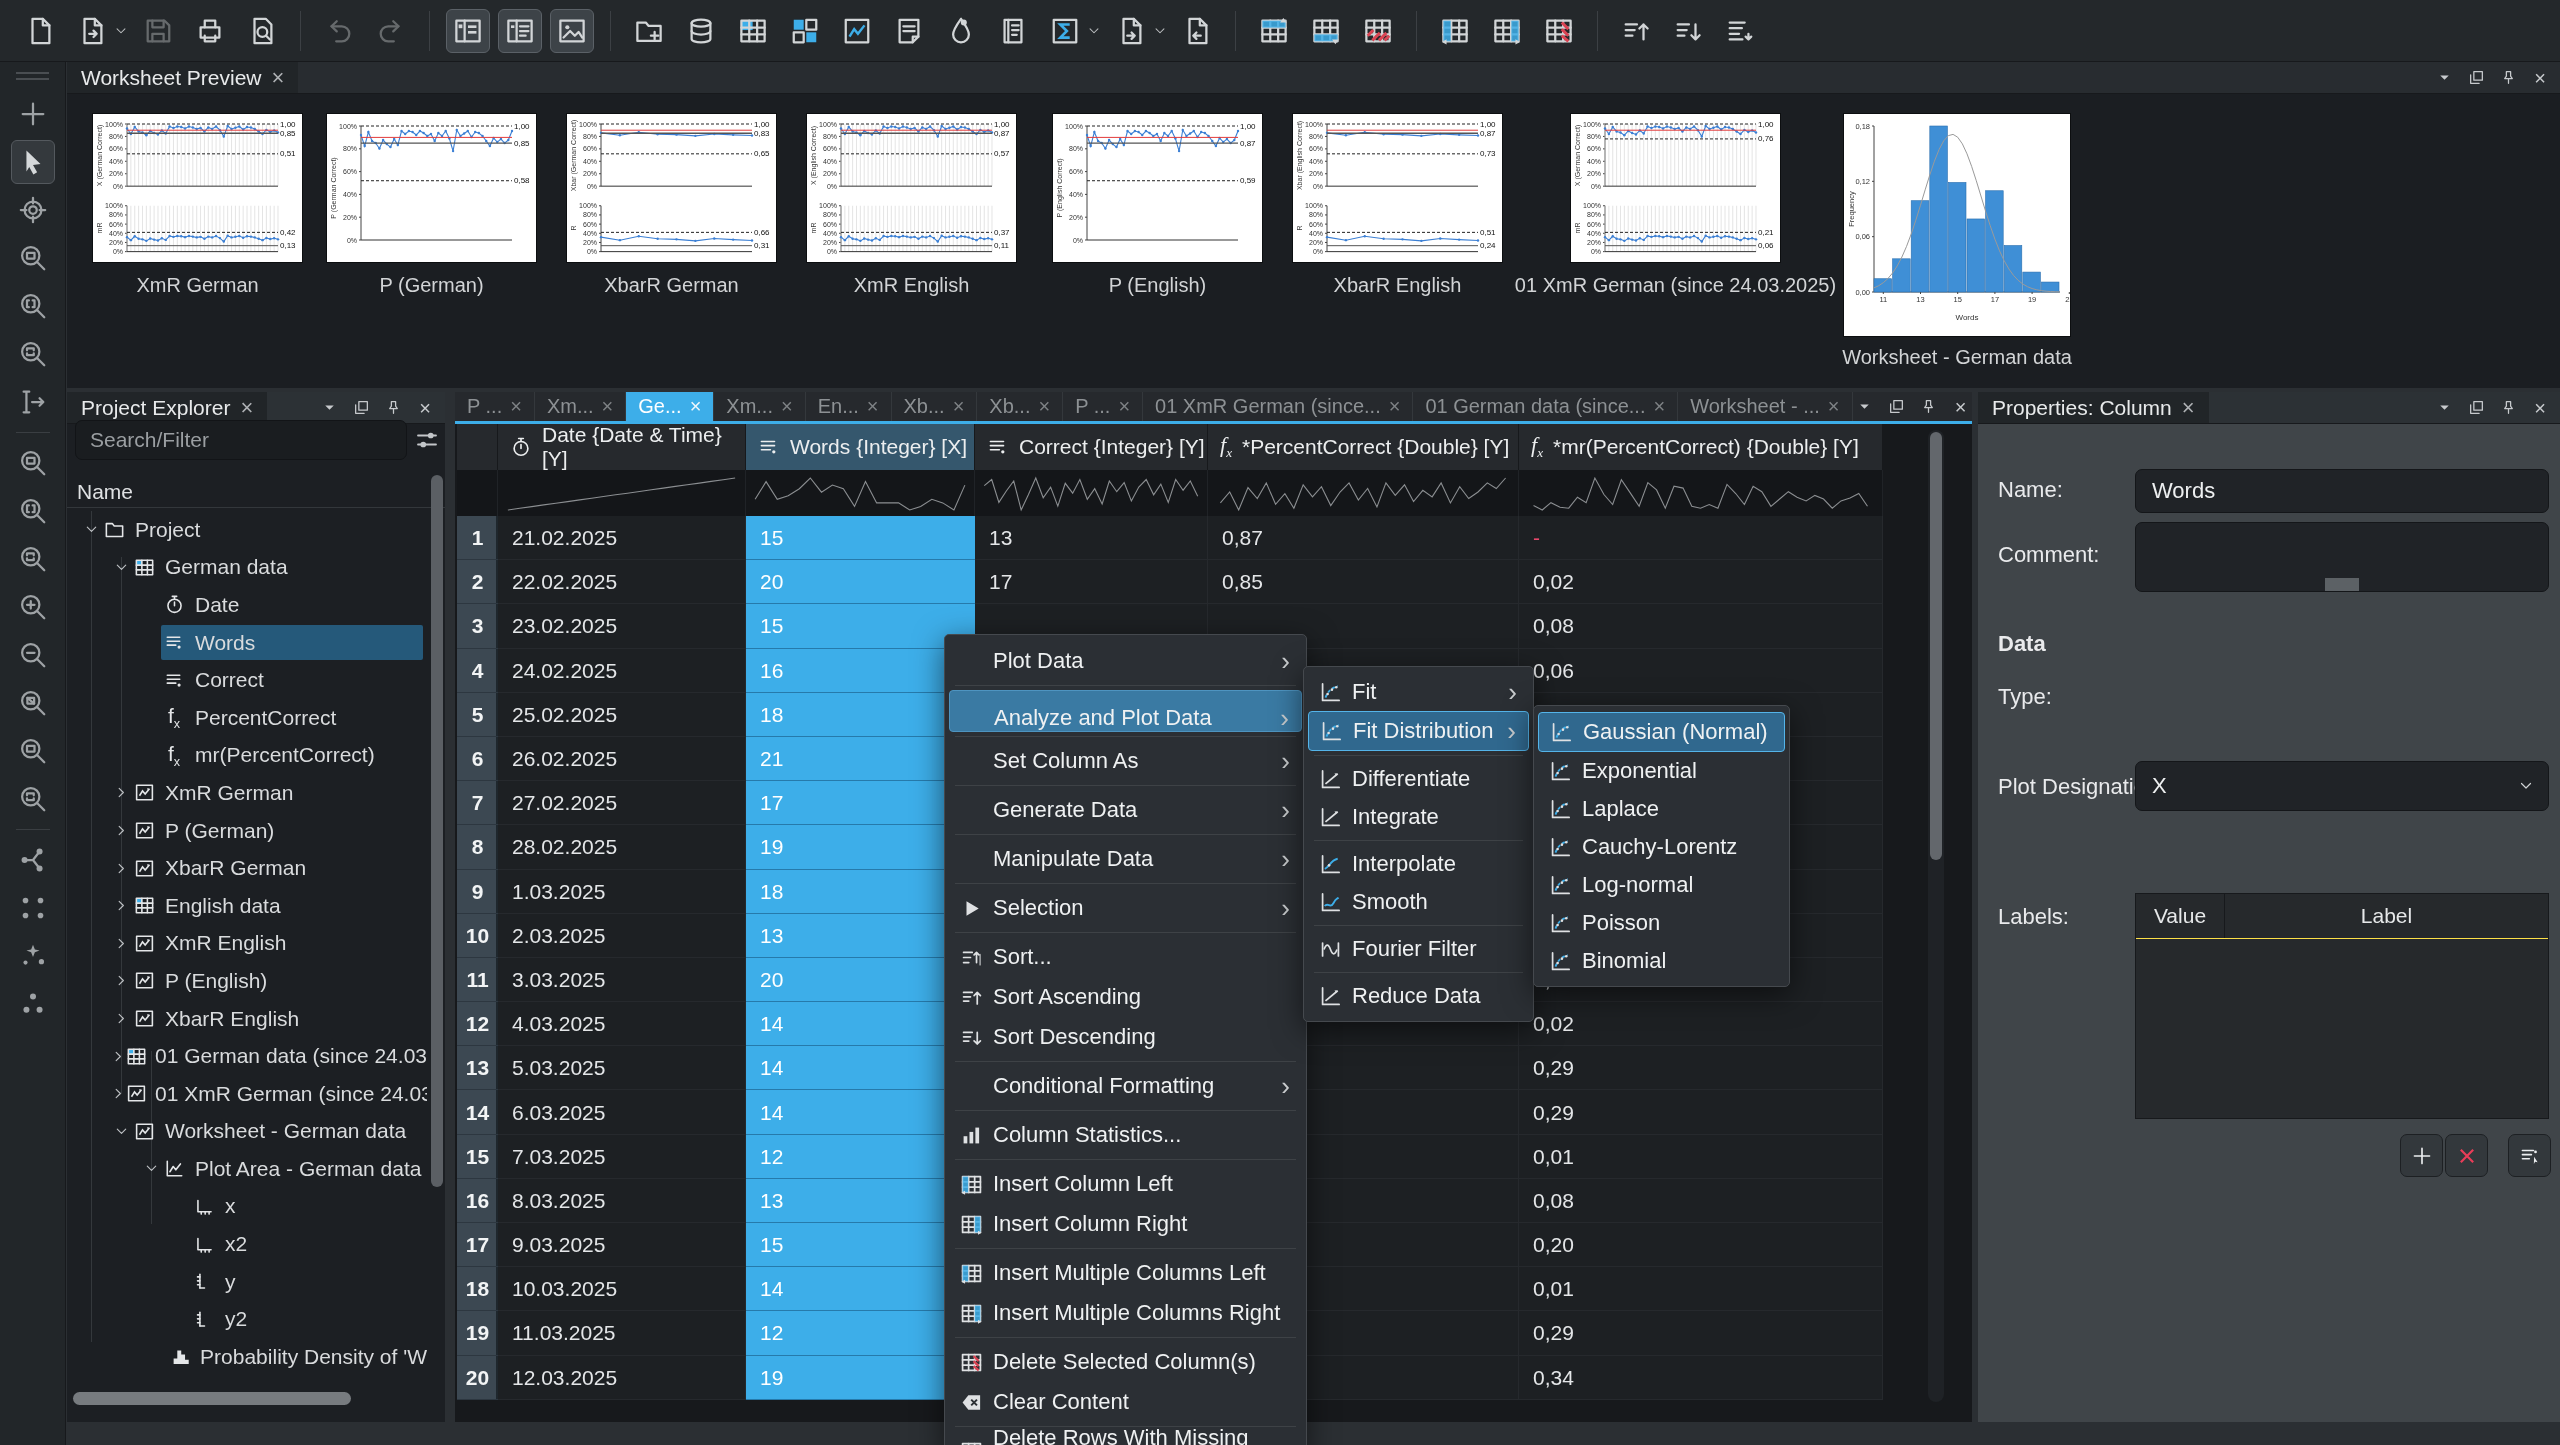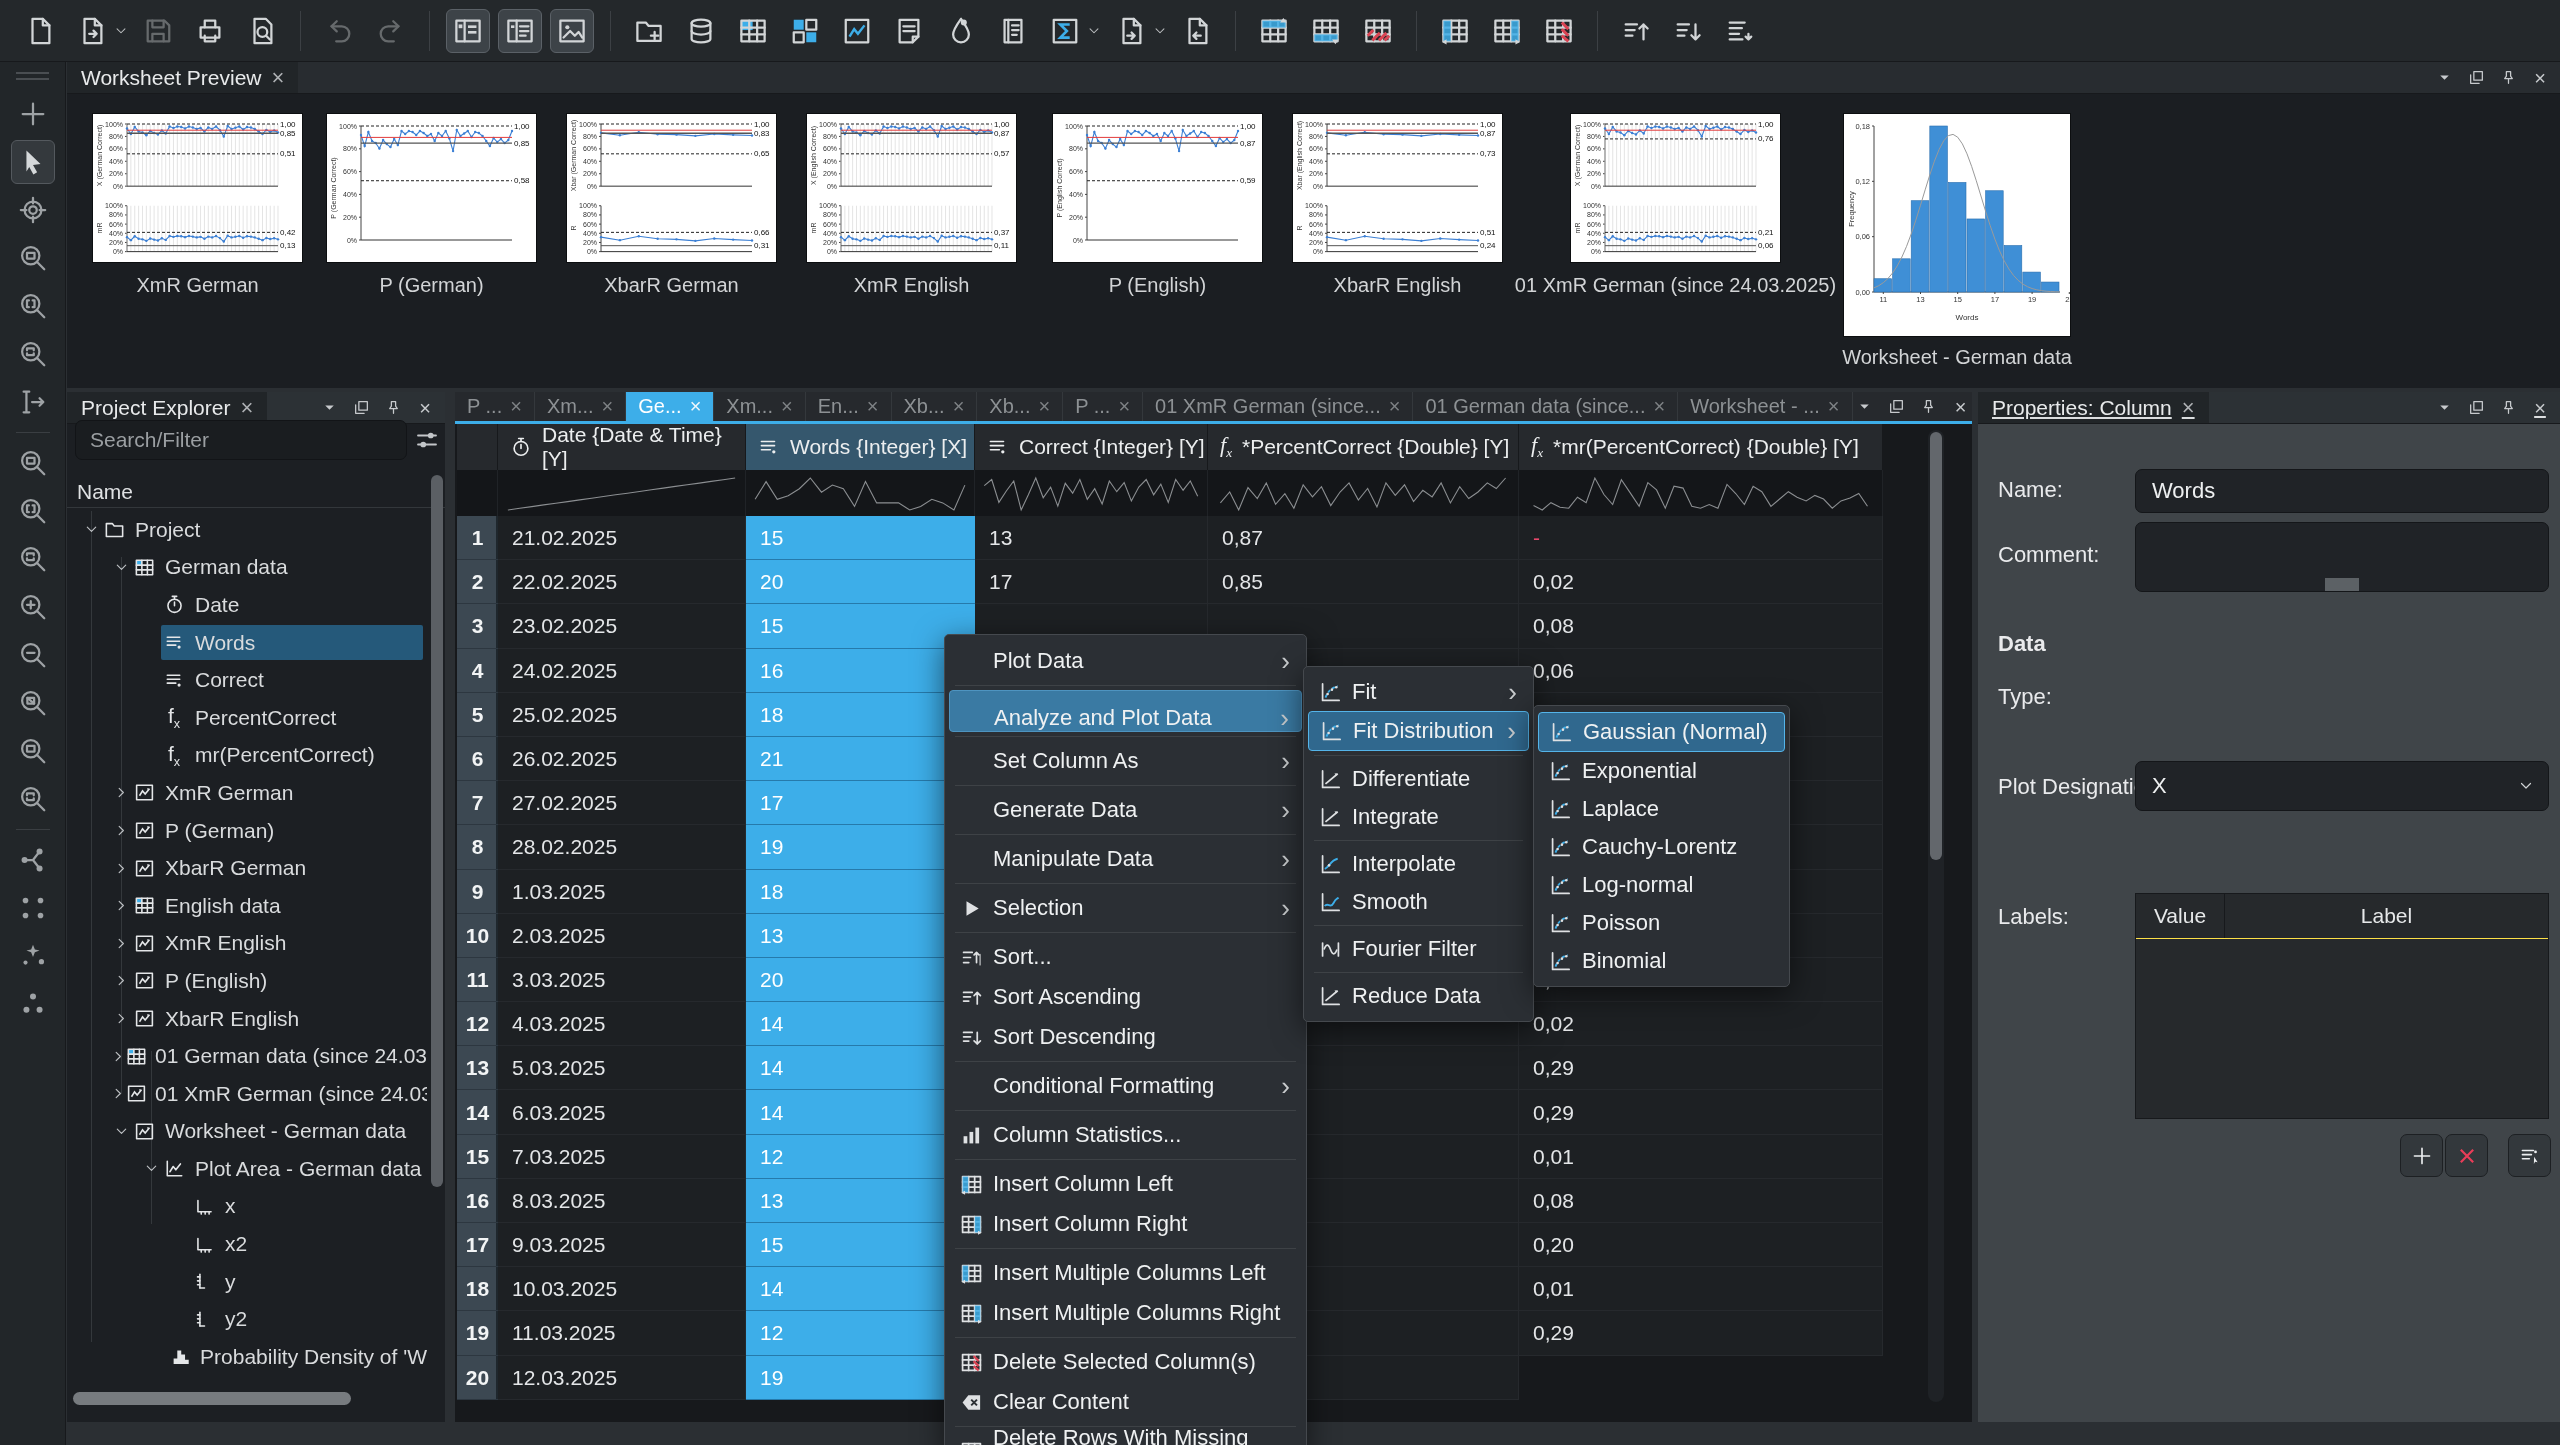--- a/index.html
+++ b/index.html
@@ -72,21 +72,21 @@
   #grid{position:absolute;left:2px;top:124px;}
   .grow{display:flex;height:44.2px;}
   .gc{box-sizing:border-box;display:flex;align-items:center;padding-left:14px;color:#e4e6e8;background:#1d2023;box-shadow:inset 0 -1px 0 #26292d, inset -1px 0 0 #26292d;overflow:hidden;}
   .gc.rownum{justify-content:center;padding-left:0;background:#3c4852;font-weight:bold;color:#f2f4f5;box-shadow:inset 0 -1px 0 #2d3740, inset -2px 0 0 #1f272d;}
   .gc.wsel{background:#3daee9;color:#ffffff;box-shadow:inset 0 -1px 0 rgba(10,60,95,.45);}
   .gc.neg{color:#e9486b;}
   #sheet-vscroll{position:absolute;left:1473px;top:38px;width:16px;height:972px;background:#1f2226;border-radius:8px;}
   #sheet-vthumb{position:absolute;left:1475px;top:40px;width:12px;height:428px;background:#63676c;border-radius:6px;}
   
   #props{left:1978px;top:392px;width:582px;height:1030px;background:#404549;}
-  #props .tabstrip{background:#2c3135;text-decoration:underline;}
+  #props .tabstrip{background:#2c3135;}
   .pbody{position:absolute;left:0;top:32px;right:0;bottom:0;color:#e9eaec;}
   .plabel{position:absolute;left:20px;font-size:22px;}
   .pinput{position:absolute;left:157px;width:414px;background:#202327;border:1px solid #141619;border-radius:7px;color:#eef0f1;display:flex;align-items:center;padding-left:16px;box-sizing:border-box;font-size:22px;}
   .pselect{padding-right:40px;}
   .pselect .chev{position:absolute;right:14px;color:#cfd2d4;}
   .pselect .chev svg{width:16px;height:16px;}
   .notch{position:absolute;left:50%;transform:translateX(-50%);width:34px;height:13px;background:#5c6165;}
   .pbold{font-weight:bold;}
   #labels-table{position:absolute;left:157px;top:469px;width:414px;height:226px;background:#26292c;border:1px solid #17191c;box-sizing:border-box;}
   #labels-table .lhdr{display:flex;height:44px;border-bottom:1px solid #fde047;}
@@ -2093,20 +2093,21 @@
           <div class="gc" style="width:233px"></div>
           <div class="gc" style="width:311px"></div>
           <div class="gc" style="width:364px">0,29</div>
         </div>
         <div class="grow">
           <div class="gc rownum" style="width:41px">20</div>
           <div class="gc" style="width:248px">12.03.2025</div>
           <div class="gc wsel" style="width:229px">19</div>
           <div class="gc" style="width:233px"></div>
           <div class="gc" style="width:311px"></div>
+          <div class="gc" style="width:364px">0,34</div>
         </div>
       </div>
     <div id="sheet-vscroll"></div>
     <div id="sheet-vthumb"></div>
   </div>
 
   <div id="props" class="panel">
     <div class="tabstrip">
       <div class="ptab">
         <span>Properties: Column</span>

